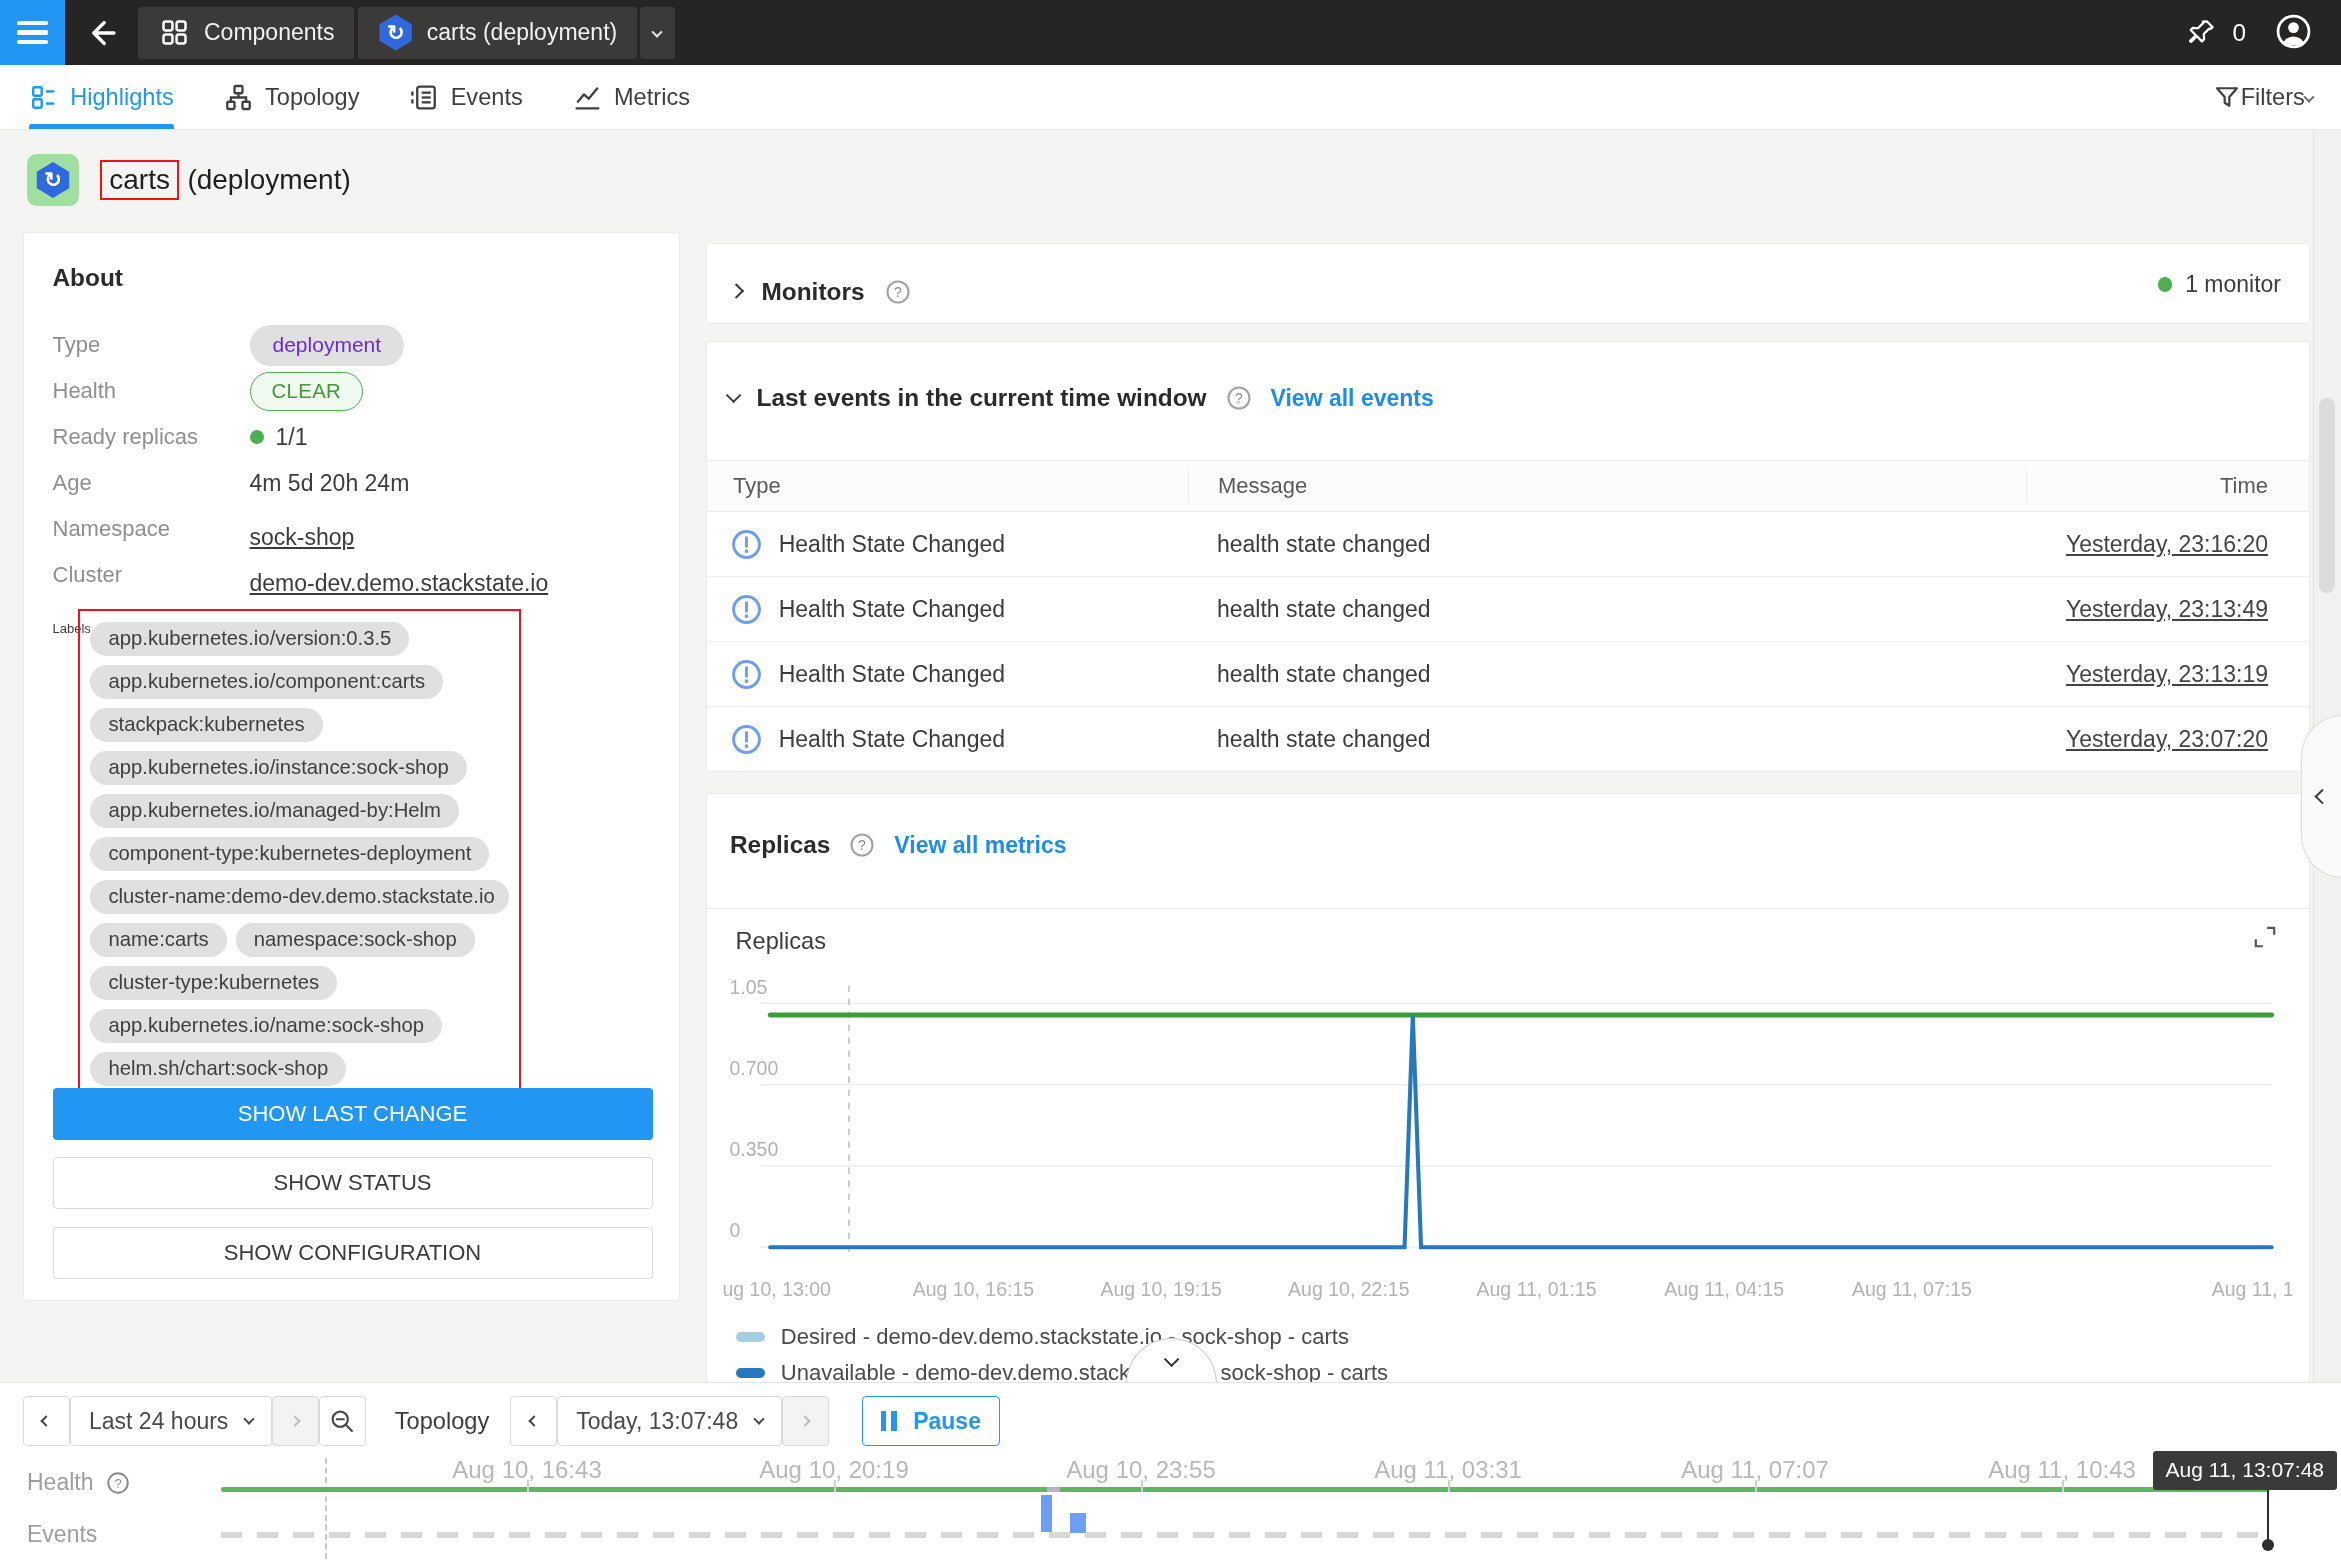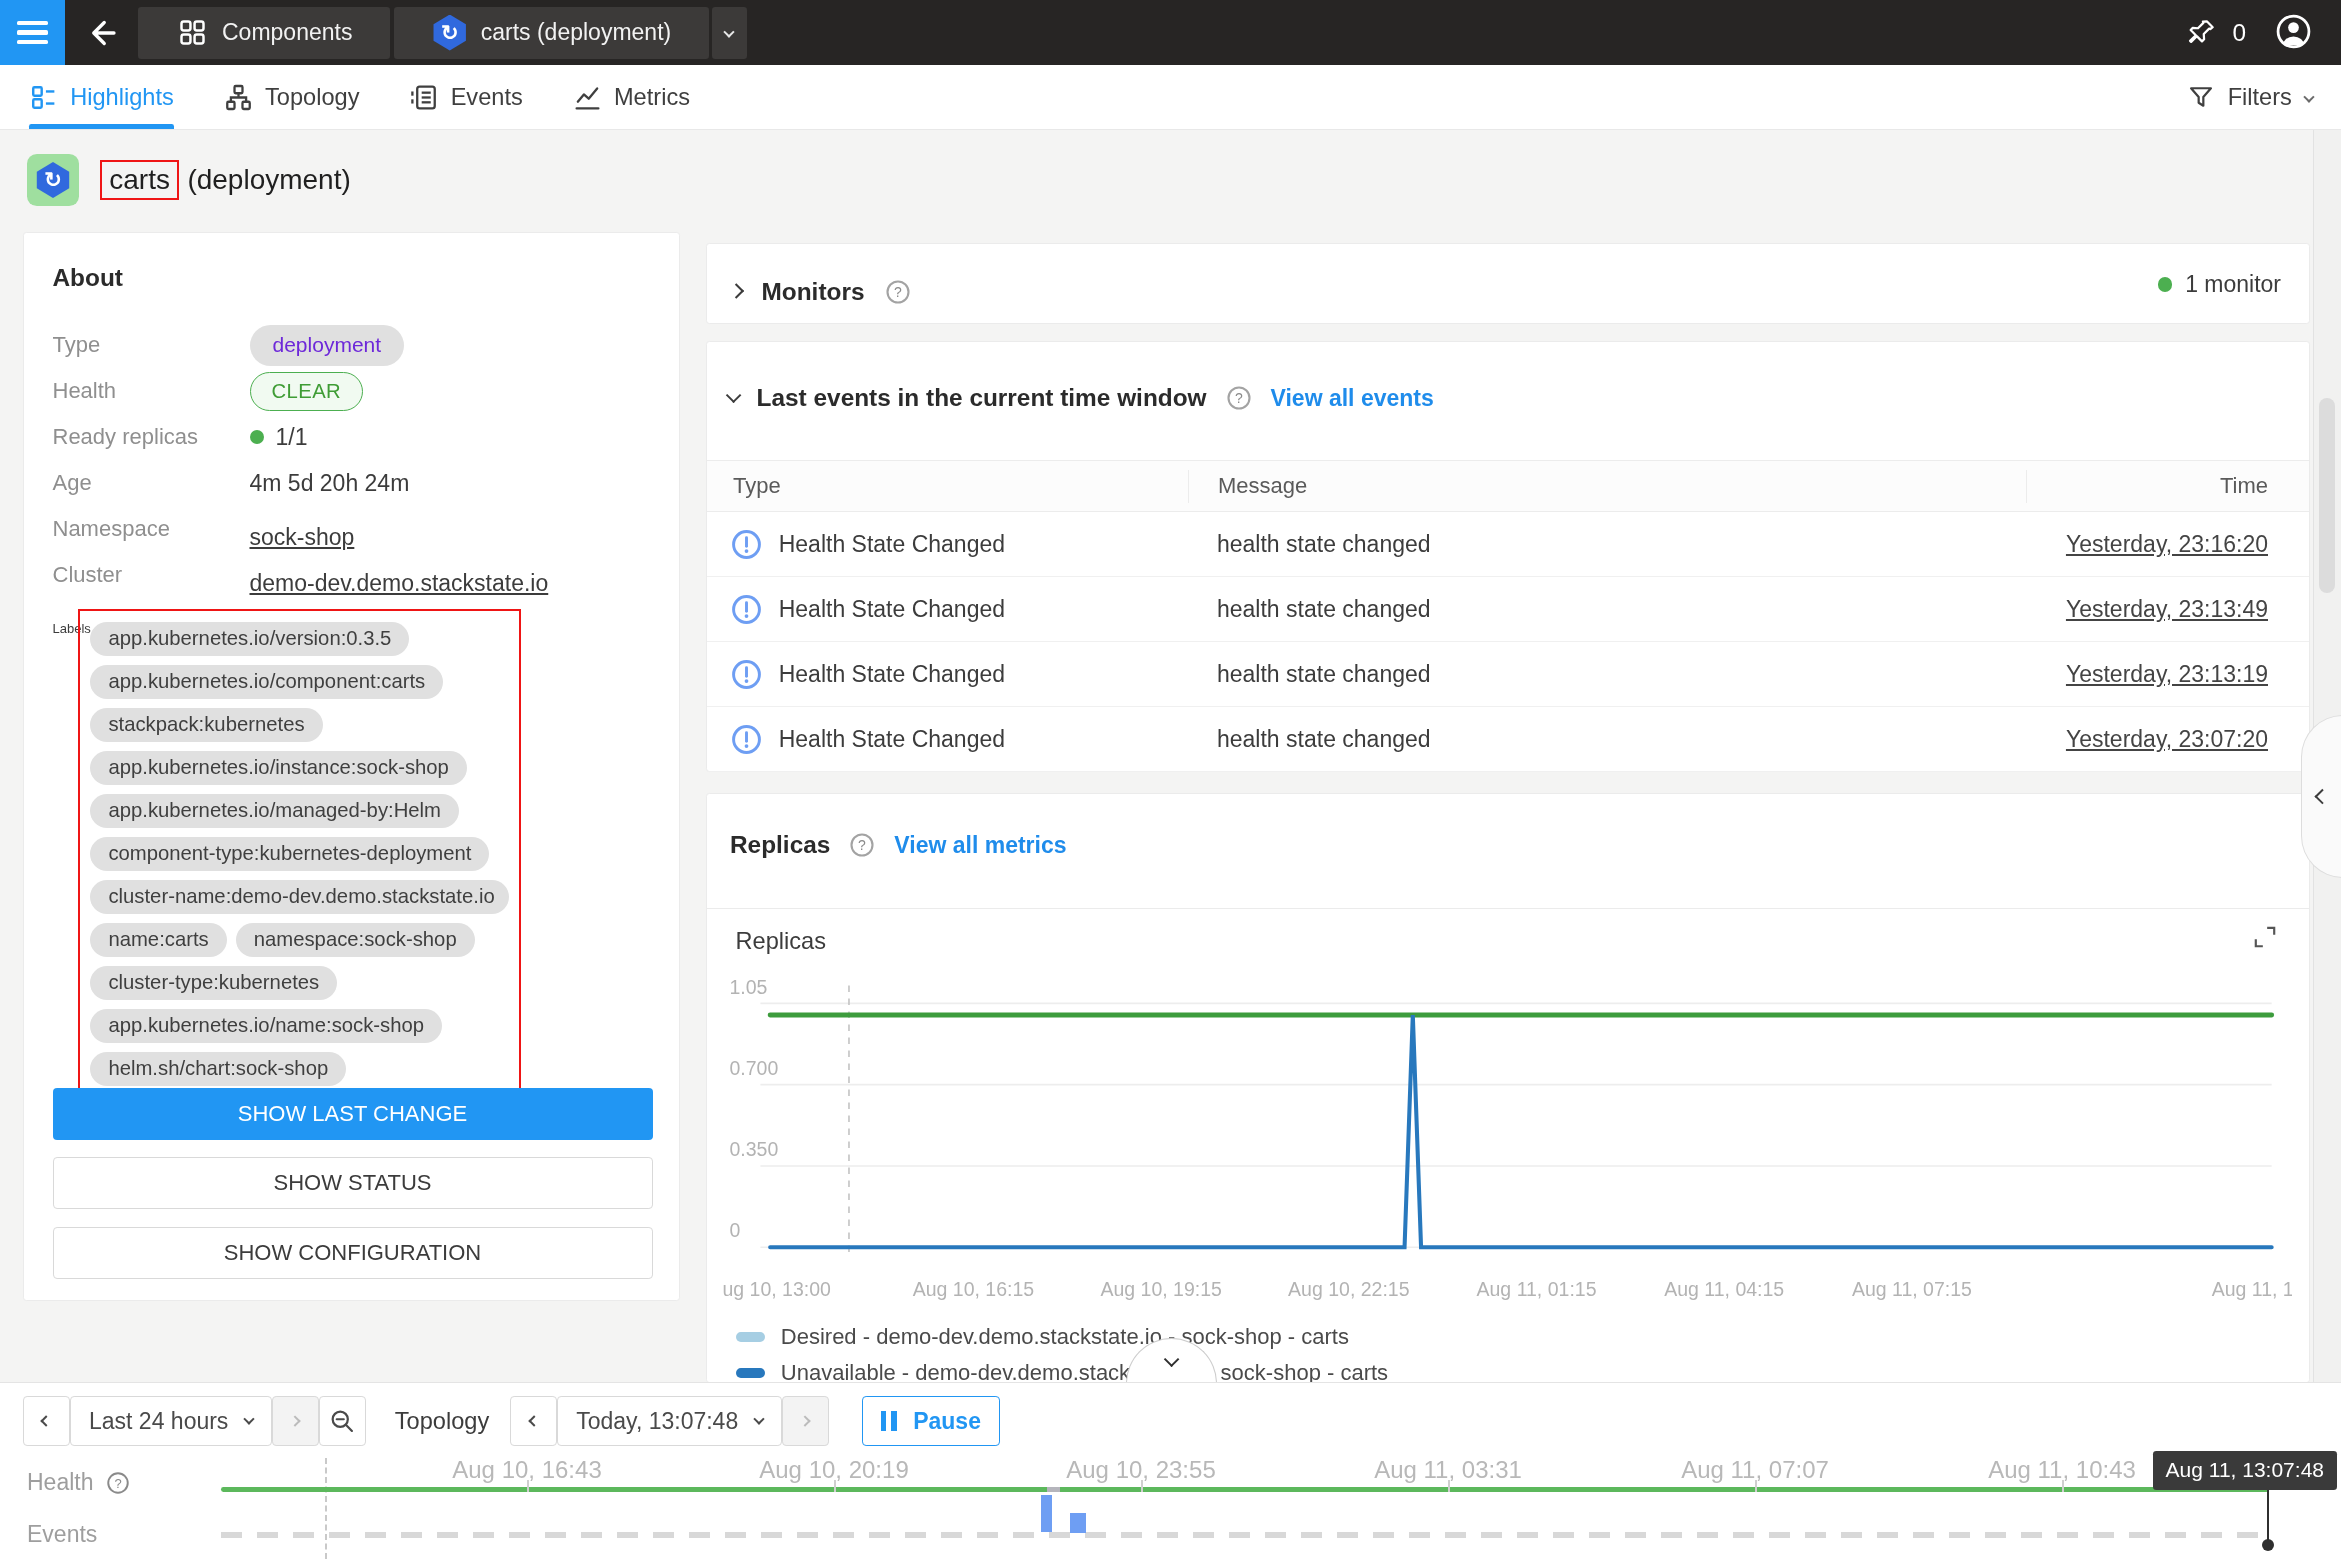--- a/index.html
+++ b/index.html
@@ -14,37 +14,37 @@
   .chev.sm { width: 8.1px; height: 8.1px; border-width: 0 0 2px 2px; }
 
   
   .topbar { position: absolute; left: 0; top: 0; width: 2342px; height: 65px; background: #272524;
     display: flex; align-items: center; }
   .menu-btn { width: 65px; height: 65px; background: #2196f3; border: none; cursor: pointer;
     display: flex; flex-direction: column; justify-content: center; align-items: center; gap: 5.7px; }
   .menu-btn i { display: block; width: 31px; height: 4.1px; background: #fff; border-radius: 1.6px; }
   .back-btn { width: 73px; height: 65px; background: transparent; border: none; display: flex; align-items: center; justify-content: center; }
   .ttab { height: 52px; margin-right: 3.3px; background: #3c3a39; border-radius: 3.3px; color: #f2f2f2;
-    display: flex; align-items: center; gap: 13px; padding: 0 38px; font-size: 23px; }
+    display: flex; align-items: center; gap: 13px; padding: 0 20px; font-size: 23px; }
   .ttab.caret-tab { padding: 0 13px; color: #e8e8e8; }
   .hex { width: 36px; height: 36px; background: #3069de; display: flex; align-items: center; justify-content: center;
     color: #fff; font-size: 21px; font-weight: bold;
     clip-path: polygon(50% 0%, 95% 27%, 95% 73%, 50% 100%, 5% 73%, 5% 27%); }
   .topbar-right { margin-left: auto; display: flex; align-items: center; gap: 28px; padding-right: 29px; color: #fff; }
   .pin-wrap { display: flex; align-items: center; gap: 14.6px; font-size: 24.4px; }
 
   
   .navbar { position: absolute; left: 0; top: 65px; width: 2342px; height: 65px; background: #fff;
     border-bottom: 1.6px solid #e8e8e8; display: flex; align-items: center; padding: 0 29px; gap: 50px; }
   .nav-tab { display: flex; align-items: center; gap: 12.2px; height: 100%; position: relative;
     font-size: 23.6px; color: #3f3f3f; cursor: pointer; }
   .nav-tab.active { color: #2196f3; }
   .nav-tab.active::after { content: ""; position: absolute; left: 0; right: 0; bottom: 0; height: 4.9px;
     background: #2196f3; border-radius: 2.4px 2.4px 0 0; }
-  .filters { margin-left: auto; display: flex; align-items: center; gap: 13px; font-size: 23.6px; color: #3f3f3f; }
+  .filters { margin-left: auto; display: flex; align-items: center; font-size: 23.6px; color: #3f3f3f; }
 
   
   .content { position: absolute; left: 0; top: 130px; width: 2342px; height: 1252px; overflow: hidden; }
   .card { position: absolute; background: #fff; border: 0.8px solid #ebebeb; border-radius: 3.3px; }
 
   .title-row { position: absolute; left: 27px; top: 23px; height: 54px; display: flex; align-items: center; gap: 21px; }
   .title-icon { width: 52px; height: 52px; background: #9fdf9f; border-radius: 9.8px;
     display: flex; align-items: center; justify-content: center; }
   .title-text { font-size: 28px; color: #1f1f1f; display: flex; align-items: center; gap: 8.1px; }
   .red-box { border: 2.4px solid #ef1515; padding: 2.4px 7.3px; display: inline-block; }

